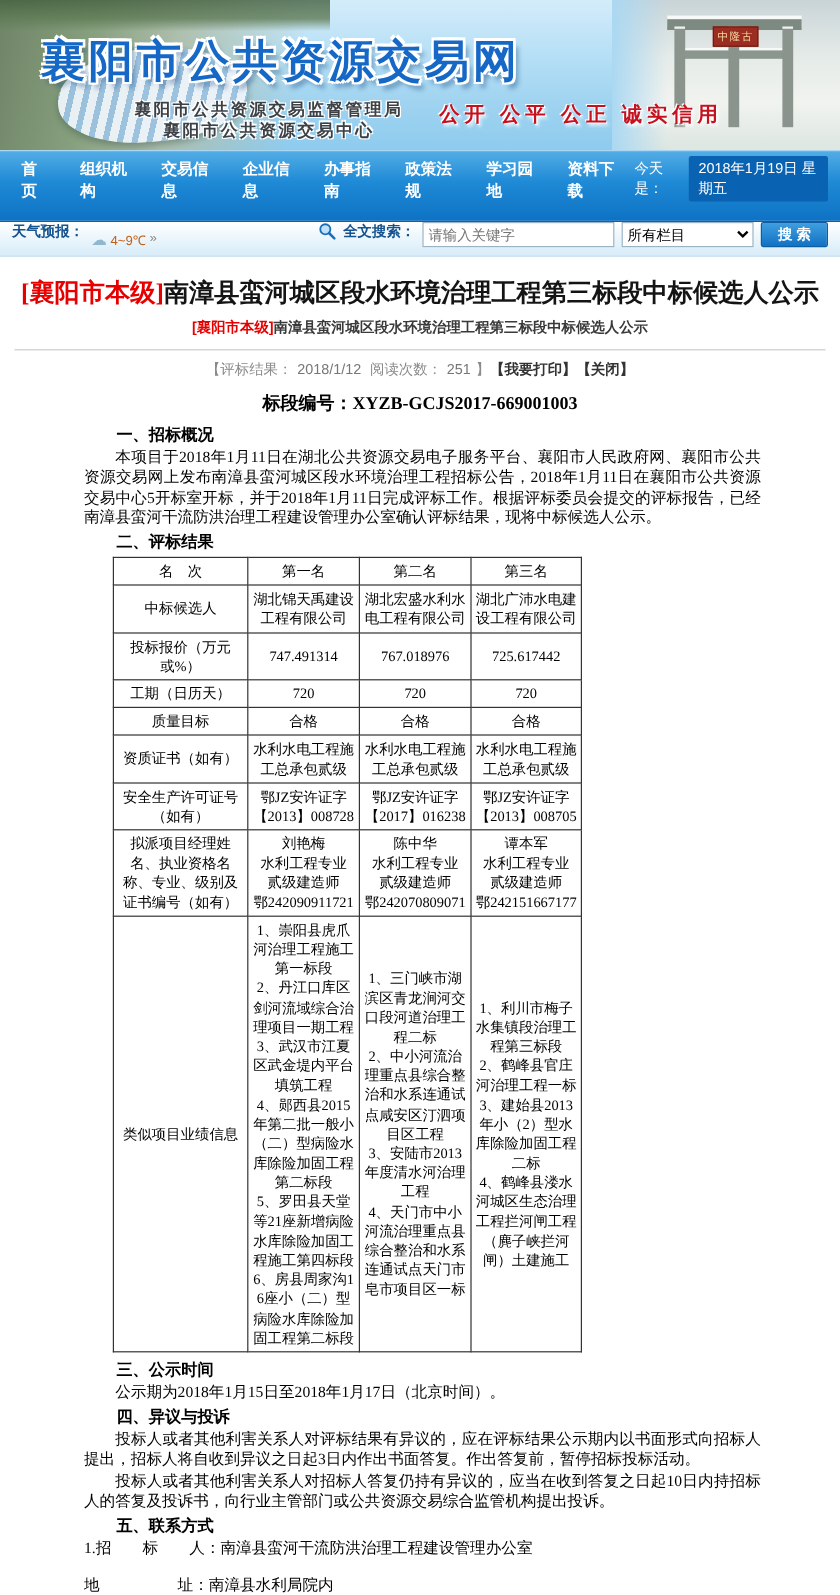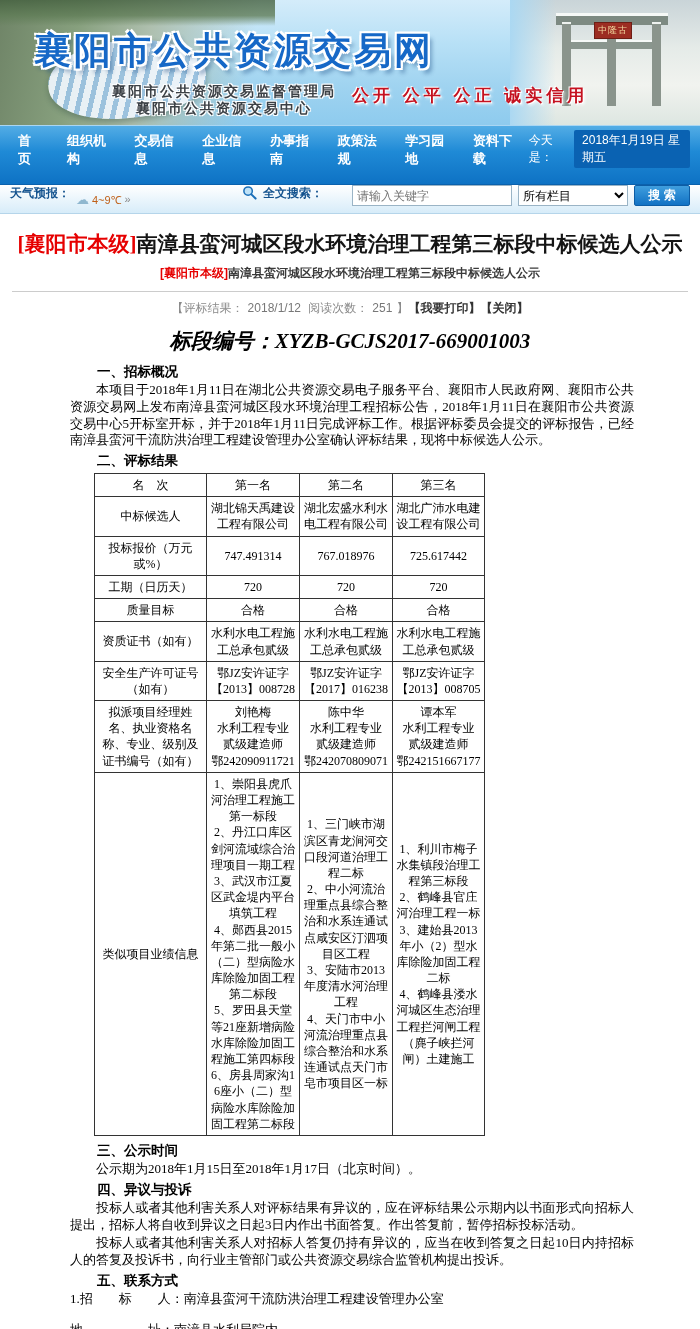--- a/index.html
+++ b/index.html
@@ -32,21 +32,21 @@
   .arch-sign { position:absolute; top:20px; left:38px; width:36px; height:15px; background:#9c2d22;
     color:#f3d9a0; font-size:9px; line-height:15px; text-align:center; letter-spacing:1px;
     border:1px solid #6e1d15; }
   .site-title { position:absolute; left:34px; top:26px; margin:0; z-index:3;
     font-size:37px; font-weight:bold; letter-spacing:3px; color:#1668c7;
     font-family:"Liberation Sans", sans-serif;
     text-shadow:2px 2px 0 #fff,-2px -2px 0 #fff,2px -2px 0 #fff,-2px 2px 0 #fff,0 2px 0 #fff,2px 0 0 #fff,4px 5px 4px rgba(10,60,120,.45); }
   .org-lines { position:absolute; left:112px; top:83px; z-index:3; text-align:center;
     font-size:14px; font-weight:bold; color:#3c4146; letter-spacing:2px; line-height:17px;
     text-shadow:1px 1px 0 #fff,-1px -1px 0 #fff,1px -1px 0 #fff,-1px 1px 0 #fff; }
-  .slogan { position:absolute; left:352px; top:84px; z-index:3;
+  .slogan { position:absolute; left:366px; top:84px; z-index:3;
     font-size:17px; font-weight:bold; color:#c51220; letter-spacing:4px;
     text-shadow:1px 1px 0 #fff,-1px -1px 0 #fff,2px 2px 3px rgba(255,255,255,.9); }
 
   
   .navbar { height:27px; display:flex; align-items:flex-end; padding:16px 6px; position:relative; z-index:4;
     background:linear-gradient(to bottom,#55aee6 0%, #1f8ad6 45%, #0e72c4 100%);
     box-shadow:inset 0 1px 0 rgba(255,255,255,.5); border-bottom:1px solid #0a61ad; }
   .nav-item { color:#fff; font-size:13px; font-weight:bold; text-decoration:none; padding:0 12px; cursor:pointer; }
   .nav-today { margin-left:auto; display:flex; align-items:center; gap:6px; color:#fff; font-size:12px; padding-right:4px; }
   .nav-today-value { background:#0a62b2; border-radius:2px; padding:2px 8px; }
@@ -55,39 +55,39 @@
   .toolbar { height:28px; display:flex; gap:6px; padding:0 10px;
     background:linear-gradient(to bottom,#ffffff,#d7ecf9); border-bottom:1px solid #b5d5ea; font-size:12px; }
   .weather-label { font-weight:bold; color:#14538f; }
   .weather-widget { display:flex; align-items:center; gap:3px; font-size:11px; color:#888; }
   .weather-icon { color:#8fb7cf; font-size:13px; }
   .weather-temp { color:#c06018; }
   .weather-more { color:#888; }
   .toolbar .spacer { flex:1; }
   .search-icon { width:15px; height:15px; }
   .search-label { font-weight:bold; color:#14538f; }
-  .search-input { width:150px; height:17px; border:1px solid #9ab4c6; font-size:12px; padding:1px 4px;margin-left:23px; }
+  .search-input { width:150px; height:17px; border:1px solid #9ab4c6; font-size:12px; padding:1px 4px; }
   .category-select { width:110px; height:21px; border:1px solid #9ab4c6; font-size:12px; background:#fff; }
   .search-button { width:56px; height:21px; border:1px solid #0d5da5; border-radius:2px; cursor:pointer;
     background:linear-gradient(to bottom,#3f9ede,#1272c4); color:#fff; font-size:12px; font-weight:bold; }
 
   
   .content { background:#fff; min-height:1062px; box-sizing:border-box; padding-top:12px; }
   .article-title { text-align:center; font-size:21px; font-weight:bold; margin:4px 10px 7px;
     font-family:"Liberation Serif", serif; }
   .title-prefix { color:#e60000; }
   .title-main { color:#141414; }
   .article-subtitle { text-align:center; font-size:12px; font-weight:bold; margin-bottom:9px; }
   .sub-prefix { color:#e60000; }
   .sub-main { color:#3a3a3a; }
   .divider { border-top:1px solid #ccc; margin:0 12px; }
   .info-bar { text-align:center; font-size:12px; color:#8a8a8a; margin:8px 0 10px; }
   .info-bar .val { color:#777; padding:0 4px; }
   .info-btn { color:#333; font-weight:bold; cursor:pointer; }
-  .section-code { text-align:center; font-weight:bold; font-style:italic; font-size:21px; margin:8px 0 8px;
+  .section-code { text-align:center; font-weight:bold; font-size:15px; margin:8px 0 8px;
     font-family:"Liberation Serif", serif; }
   .article-body { padding:0 66px 0 70px; font-size:13px; line-height:1.28;
     font-family:"Liberation Serif", serif; color:#000; }
   .sec-title { font-weight:bold; font-size:13.5px; text-indent:2em; margin:3px 0 2px; }
   .para { text-indent:2em; text-align:justify; margin:0 0 2px; }
 
   .bid-table { border-collapse:collapse; table-layout:fixed; width:390px; margin:4px 0 6px 24px; }
   .bid-table th, .bid-table td { border:1px solid #333; font-weight:normal; font-size:12px;
     text-align:center; vertical-align:middle; padding:3px 3px; line-height:1.35; white-space:pre-line;
     word-break:break-all; }

